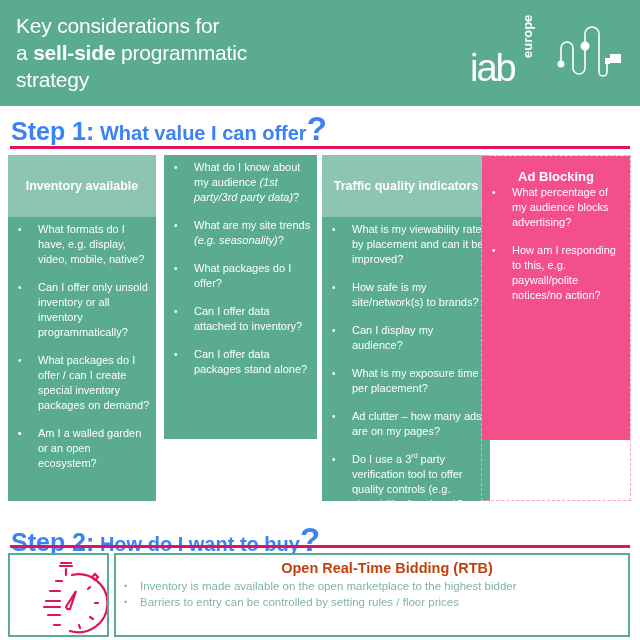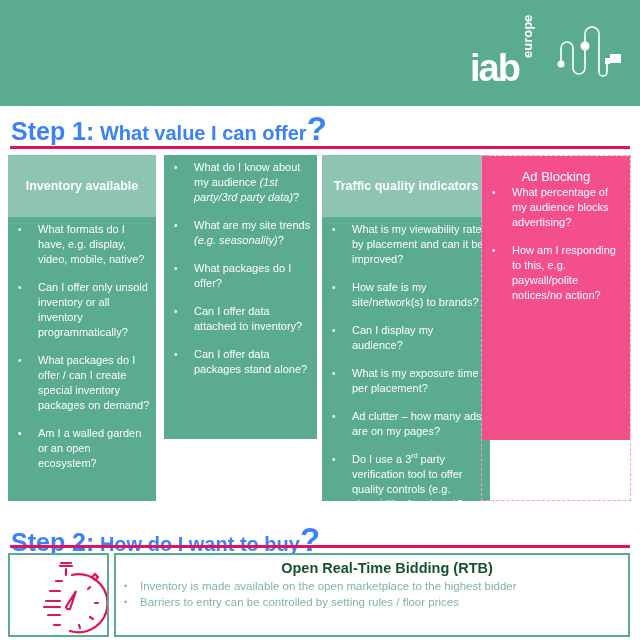--- a/index.html
+++ b/index.html
@@ -3,21 +3,21 @@
 <meta charset="utf-8">
 <style>
   * { box-sizing: border-box; margin: 0; padding: 0; }
   html, body { width: 640px; height: 640px; background: #ffffff; overflow: hidden; }
   body { position: relative; font-family: "Liberation Sans", "DejaVu Sans", sans-serif; }
 
   .header { position: absolute; left: 0; top: 0; width: 640px; height: 106px; background: #5aab8f; }
   .header-title { position: absolute; left: 16px; top: 12px; color: #ffffff; font-size: 21px; line-height: 27px; font-weight: normal; letter-spacing: -0.2px; }
   .header-title b { font-weight: bold; }
   .logo { position: absolute; left: 470px; top: 18px; width: 80px; height: 72px; }
-  .logo-iab { position: absolute; left: 0; top: 30px; color: #fff; font-size: 38px; font-weight: bold; letter-spacing: -2px; line-height: 40px; }
+  .logo-iab { position: absolute; left: 0; top: 30px; color: #fff; font-size: 38px; font-weight: normal; letter-spacing: -2px; line-height: 40px; }
   .logo-europe { position: absolute; left: 51px; top: 40px; color: #fff; font-size: 13px; font-weight: bold; transform: rotate(-90deg); transform-origin: left top; line-height: 14px; }
   .cable { position: absolute; left: 555px; top: 24px; width: 70px; height: 60px; }
 
   .step-title { position: absolute; left: 11px; color: #3b82f6; font-weight: bold; }
   .step-title .num { font-size: 25px; }
   .step-title .rest { font-size: 20px; }
   .step-title .q { font-size: 33px; }
   .step1 { top: 110px; }
   .step2 { top: 508px; margin-top: 13px; }
   .rule { position: absolute; left: 10px; width: 620px; height: 3px; background: #e0135e; }
@@ -30,34 +30,39 @@
   .col.green .col-head { background: #8ec5b0; }
   .col.green .col-body { background: #5aab8f; }
   .col.pink { border: 1px dashed #f7a1c0; }
   .col.pink .col-head { background: #e6135e; }
   .col.pink .col-body { background: #f24f8b; }
   .col-body ul { list-style: none; }
   .col-body li { position: relative; padding-left: 24px; margin-bottom: 13px; }
   .col-body li .bullet { position: absolute; left: 4px; top: 0; font-size: 10px; }
   .col-body i { font-style: italic; }
   .col-body sup { font-size: 7px; vertical-align: super; line-height: 0; }
-  .subhead { text-align: center; font-weight: normal; font-size: 13px; margin: 8px 0 1px 0; }
+  .subhead { text-align: center; font-weight: bold; font-size: 13px; margin: 8px 0 1px 0; }
 
   .box { position: absolute; top: 553px; height: 84px; border: 2px solid #5aab8f; background: #fff; }
   .box-icon { left: 8px; width: 101px; }
   .box-text { left: 114px; width: 516px; }
-  .rtb-title { text-align: center; color: #14532d; font-weight: bold; font-size: 14.5px; margin-top: 5px; padding-left: 30px; }
+  .rtb-title { text-align: center; color: #c2410c; font-weight: bold; font-size: 14.5px; margin-top: 5px; padding-left: 30px; }
   .rtb-list { list-style: none; margin-top: 2px; padding-left: 8px; }
   .rtb-list li { color: #7fb5a2; font-size: 11.5px; line-height: 16px; position: relative; padding-left: 16px; }
   .rtb-list li .bullet { position: absolute; left: 0; top: 0; font-size: 9px; }
 </style>
 </head>
 <body>
 
 <div class="header">
+  <div class="header-title">
+    <div>Key considerations for</div>
+    <div><span>a </span><b>sell-side</b><span> programmatic</span></div>
+    <div>strategy</div>
+  </div>
   <div class="logo">
     <span class="logo-iab">iab</span>
     <span class="logo-europe">europe</span>
   </div>
   <svg class="cable" viewBox="0 0 70 60">
     <path d="M6 38 V24 a6 6 0 0 1 12 0 V44 a6 6 0 0 0 12 0 V10 a7 7 0 0 1 14 0 V48 a4 4 0 0 0 8 0 V38" fill="none" stroke="#fff" stroke-width="1.6"></path>
     <circle cx="6" cy="40" r="3.5" fill="#fff"></circle>
     <circle cx="30" cy="22" r="4.5" fill="#fff"></circle>
     <rect x="50" y="34" width="5" height="6" fill="#fff"></rect>
     <rect x="55" y="30" width="11" height="9" fill="#fff"></rect>

